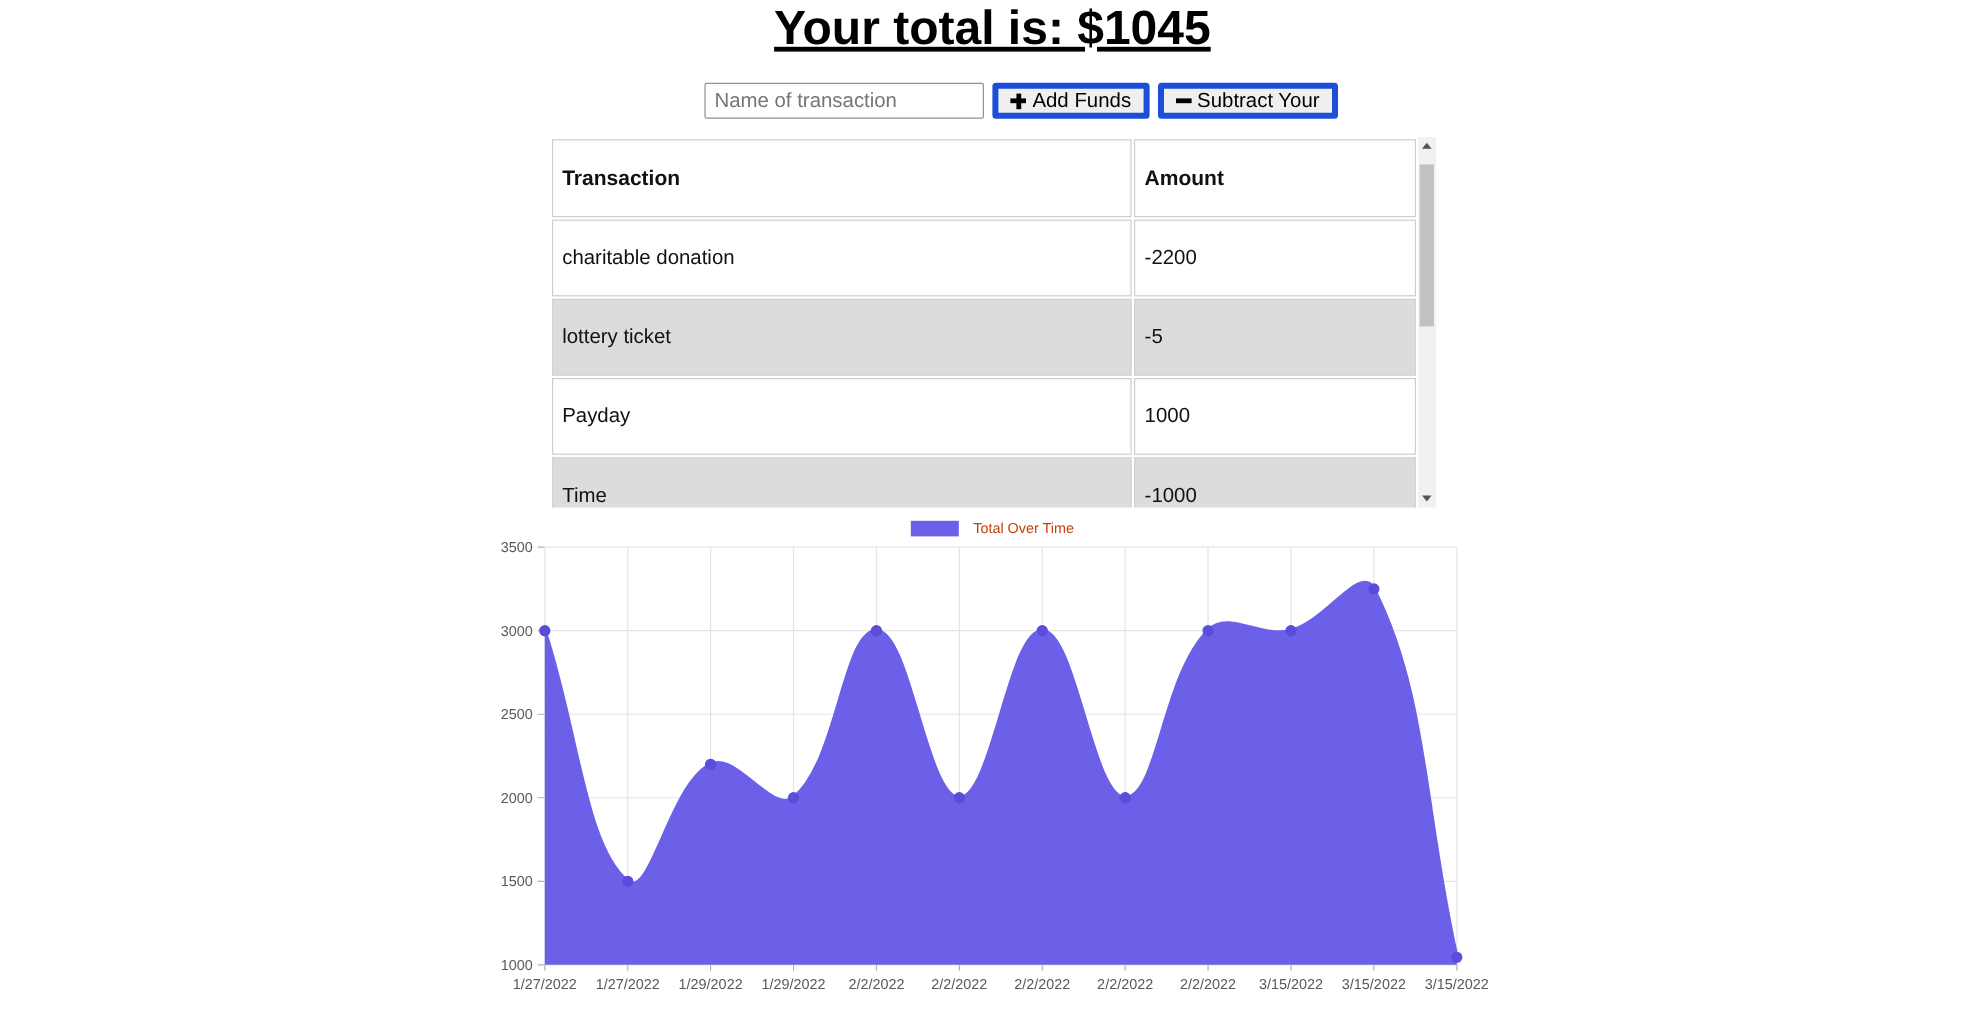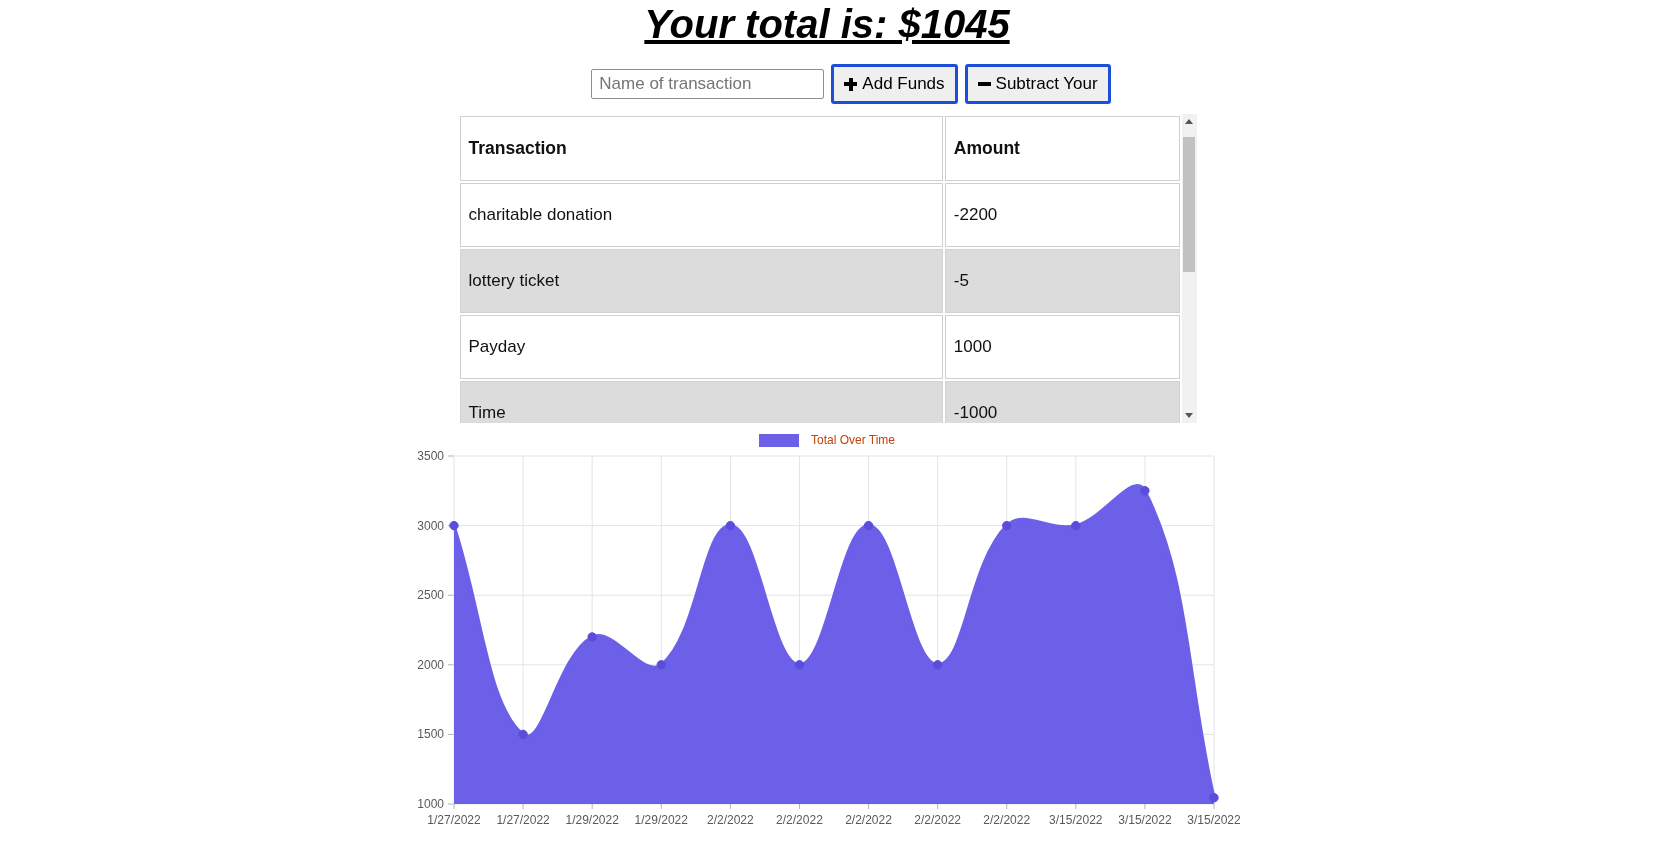--- a/index.html
+++ b/index.html
@@ -1,25 +1,25 @@
 <!DOCTYPE html>
 <html><head>
 <meta charset="utf-8">
 <style>
   html,body{margin:0;padding:0;background:#ffffff;font-family:"Liberation Sans",sans-serif;}
   body{width:1654px;height:849px;overflow:hidden;}
   .page{display:flex;flex-direction:column;align-items:center;}
-  h1.total{margin:2px 0 0 0;font-size:40px;font-weight:bold;text-decoration:underline;color:#000;font-style:italic;}
+  h1.total{margin:2px 0 0 0;font-size:40px;font-weight:bold;text-decoration:underline;color:#000;}
   
   .controls{display:flex;align-items:center;gap:7px;margin-top:21px;height:32px;padding-left:48px;}
   .controls input{width:233px;height:30px;box-sizing:border-box;border:1px solid #8f8f8f;border-radius:2px;
     font-size:17px;padding:2px 7px;color:#222;font-family:"Liberation Sans",sans-serif;}
   .controls input::placeholder{color:#757575;opacity:1;}
-  .btn{display:inline-flex;align-items:center;gap:5px;height:40px;padding:0 10px;background:#efefef;
-    border:3px solid #1d4ed8;border-radius:3px;font-size:17px;color:#000;cursor:pointer;
+  .btn{display:inline-flex;align-items:center;gap:5px;height:30px;padding:0 10px;background:#efefef;
+    border:5px solid #1d4ed8;border-radius:3px;font-size:17px;color:#000;cursor:pointer;
     font-family:"Liberation Sans",sans-serif;text-align:center;}
   .icon-plus{position:relative;width:13px;height:13px;display:inline-block;}
   .icon-plus::before{content:'';position:absolute;left:4.8px;top:0;width:3.4px;height:13px;background:#000;}
   .icon-plus::after{content:'';position:absolute;left:0;top:4.8px;width:13px;height:3.4px;background:#000;}
   .icon-minus{display:inline-block;width:13px;height:3.4px;background:#000;}
   
   .table-wrap{position:relative;width:739px;height:309px;overflow:hidden;margin-top:14px;}
   table.tx{border-collapse:separate;border-spacing:2px;width:724px;table-layout:fixed;}
   table.tx th,table.tx td{border:1px solid #cfcfcf;text-align:left;font-size:17px;color:#111;
     padding:21px 8px;overflow:hidden;white-space:nowrap;}

